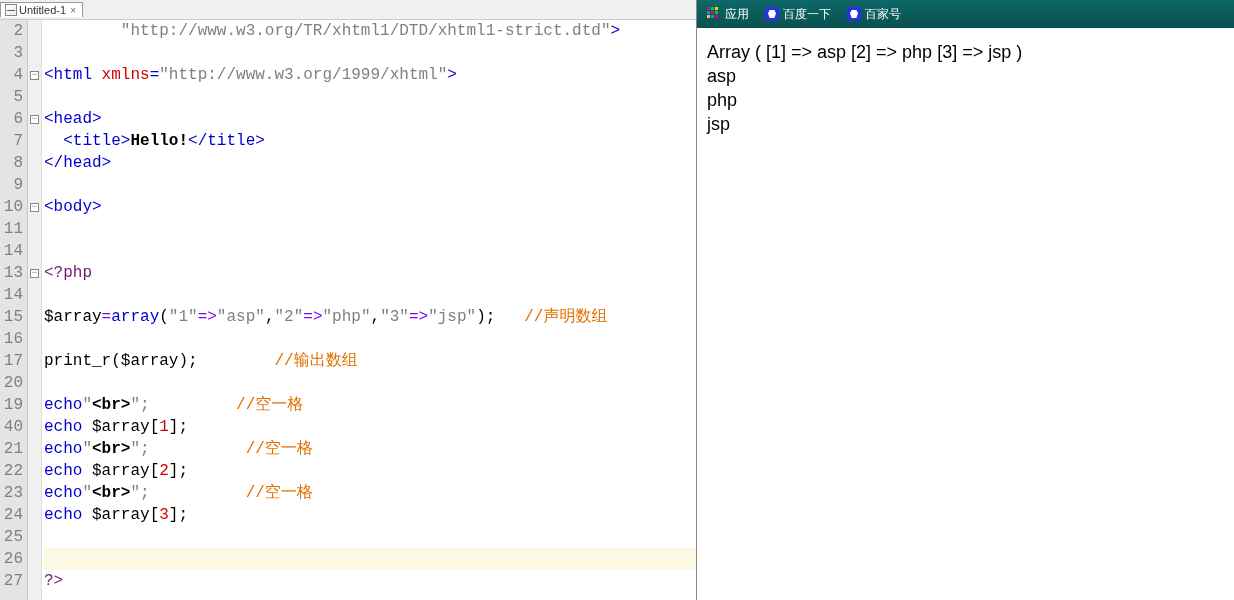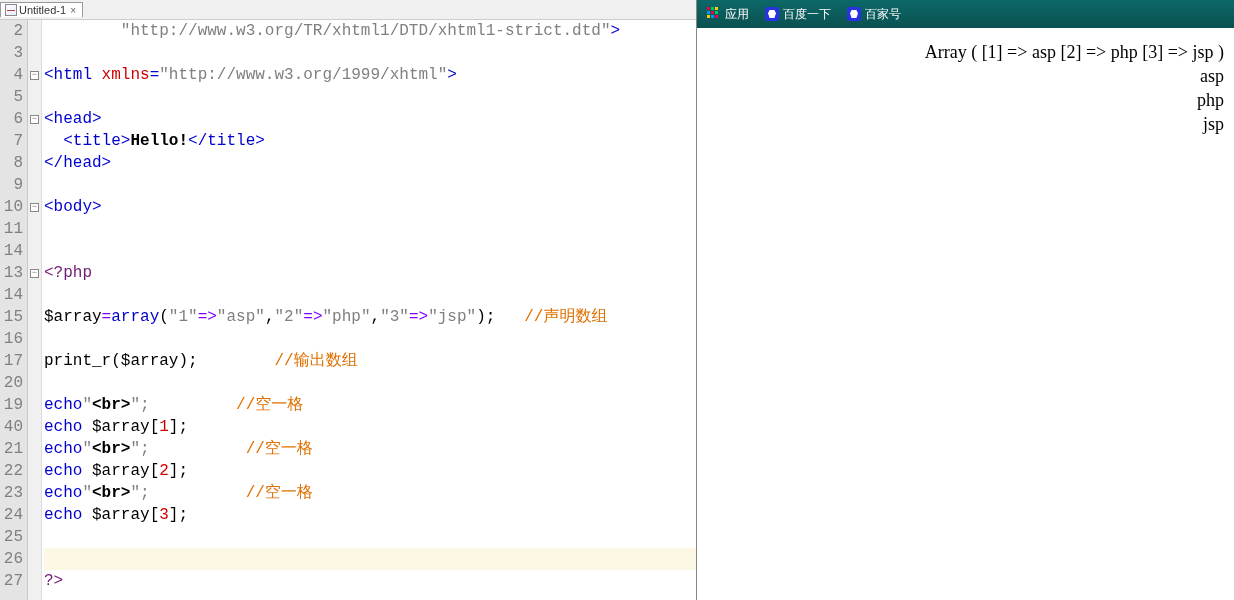--- a/index.html
+++ b/index.html
@@ -127,21 +127,20 @@
     .t-punc { color: #000; }
     .t-echo { color: #0000d0; }
     .t-brtag { color: #000; font-weight: bold;}
     
     .browser-pane {
       flex: 1;
       height: 520px;
       display: flex;
       flex-direction: column;
       background: #fff;
-      text-align: right;
     }
     .browser-bar {
       height: 28px;
       background: #0b5a5a;
       background: linear-gradient(#0d6868,#0a5050);
       display: flex;
       align-items: center;
       gap: 16px;
       padding: 0 10px;
       color: #fff;
@@ -183,21 +182,21 @@
       content:"";
       position:absolute;
       left:3px;top:3px;
       width:8px;height:8px;
       background:#fff;
       clip-path: polygon(20% 0,80% 0,100% 40%,80% 100%,20% 100%,0 40%);
     }
     .browser-content {
       flex: 1;
       padding: 12px 10px;
-      font-family: Liberation Serif, serif;
+      font-family: Liberation Sans, sans-serif;
       font-size: 18px;
       color: #000;
       line-height: 24px;
     }
   </style>
 </head>
 <body>
 
 <div class="editor-pane">
   <div class="tab-bar">

